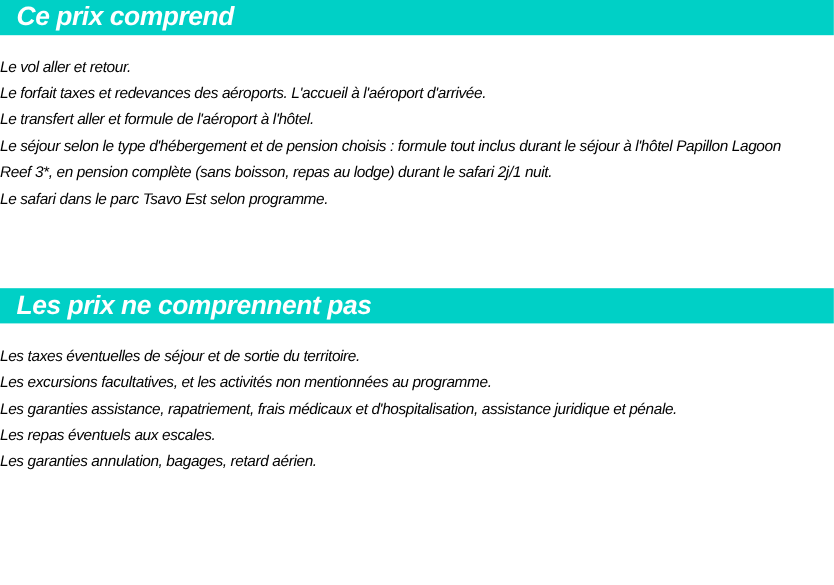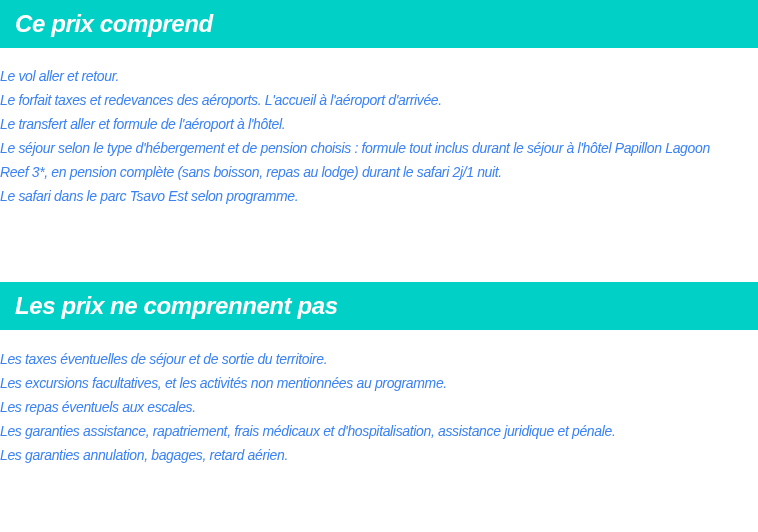--- a/index.html
+++ b/index.html
@@ -1,19 +1,19 @@
 <!DOCTYPE html>
 <html><head>
 <meta charset="utf-8">
 <style>
   html, body { margin: 0; padding: 0; background: #ffffff; }
   body { width: 758px; height: 532px; overflow: hidden; font-family: "Liberation Sans", sans-serif; }
   .section-header {
     background: #00d0c6;
-    height: 48px;
+    height: 32px;
     display: flex;
     align-items: center;
     padding-left: 15px;
     box-sizing: border-box;
   }
   .section-header h2 {
     margin: 0;
     color: #ffffff;
     font-style: italic;
     font-weight: bold;
@@ -22,28 +22,28 @@
     font-family: "Liberation Sans", sans-serif;
   }
   .list {
     margin: 0;
     padding: 0;
     list-style: none;
   }
   .list li {
     font-style: italic;
     font-size: 14px;
-    color: #3b82f6;
+    color: #000000;
     line-height: 24px;
     letter-spacing: -0.35px;
     white-space: nowrap;
   }
   #sec1 { position: absolute; top: 0; left: 0; width: 758px; }
   #sec1 .list { margin-top: 16px; }
-  #sec2 { position: absolute; top: 282px; left: 0; width: 758px; }
+  #sec2 { position: absolute; top: 262px; left: 0; width: 758px; }
   #sec2 .list { margin-top: 17px; }
 </style>
 </head>
 <body>
 
 <section id="sec1">
   <div class="section-header">
     <h2>Ce prix comprend</h2>
   </div>
   <ul class="list">
@@ -56,17 +56,17 @@
   </ul>
 </section>
 
 <section id="sec2">
   <div class="section-header">
     <h2>Les prix ne comprennent pas</h2>
   </div>
   <ul class="list">
     <li>Les taxes éventuelles de séjour et de sortie du territoire.</li>
     <li>Les excursions facultatives, et les activités non mentionnées au programme.</li>
+    <li>Les garanties assistance, rapatriement, frais médicaux et d'hospitalisation, assistance juridique et pénale.</li>
     <li>Les repas éventuels aux escales.</li>
-    <li>Les garanties assistance, rapatriement, frais médicaux et d'hospitalisation, assistance juridique et pénale.</li>
     <li>Les garanties annulation, bagages, retard aérien.</li>
   </ul>
 </section>
 
 </body></html>

